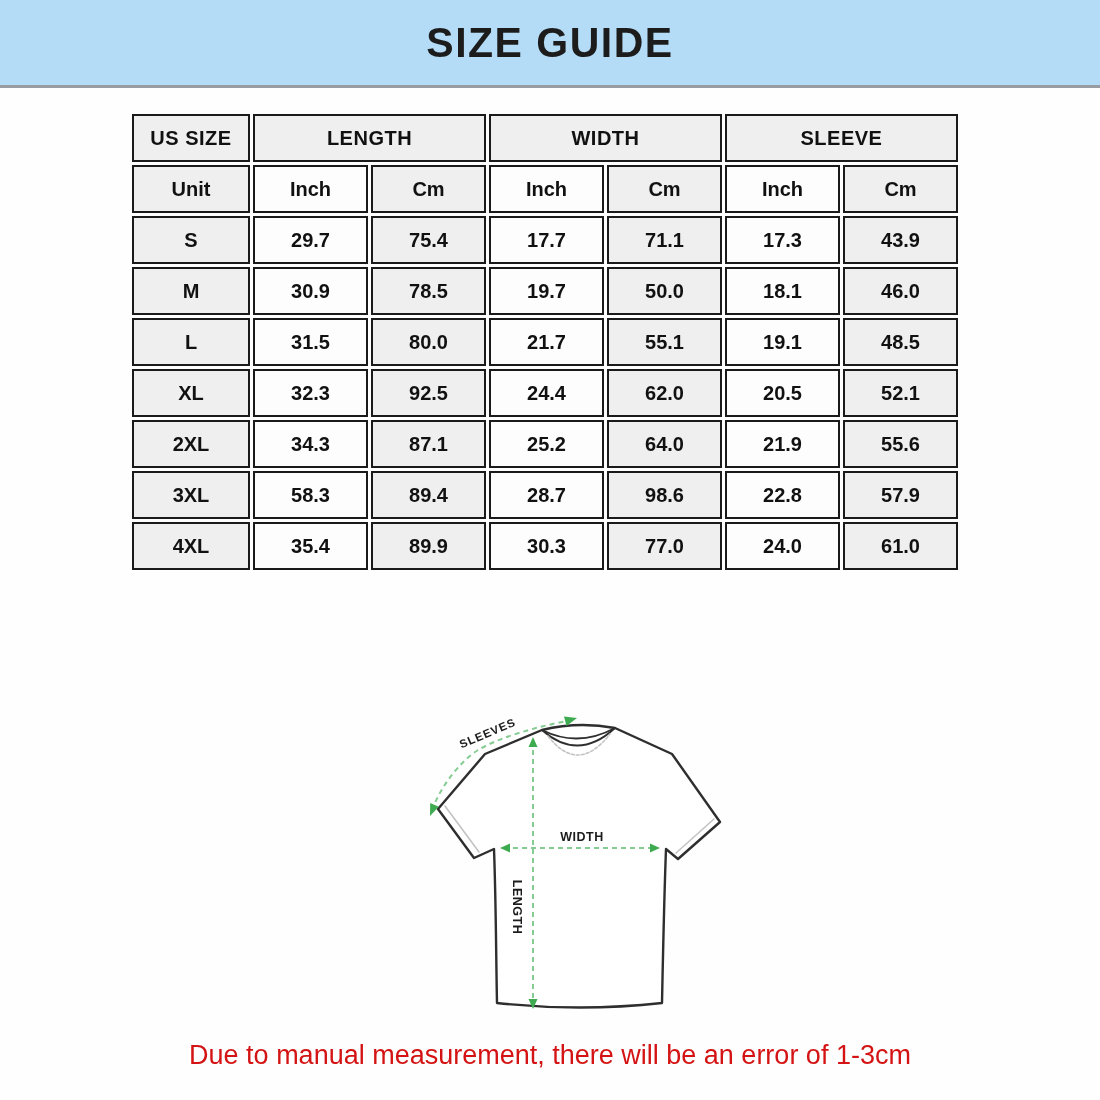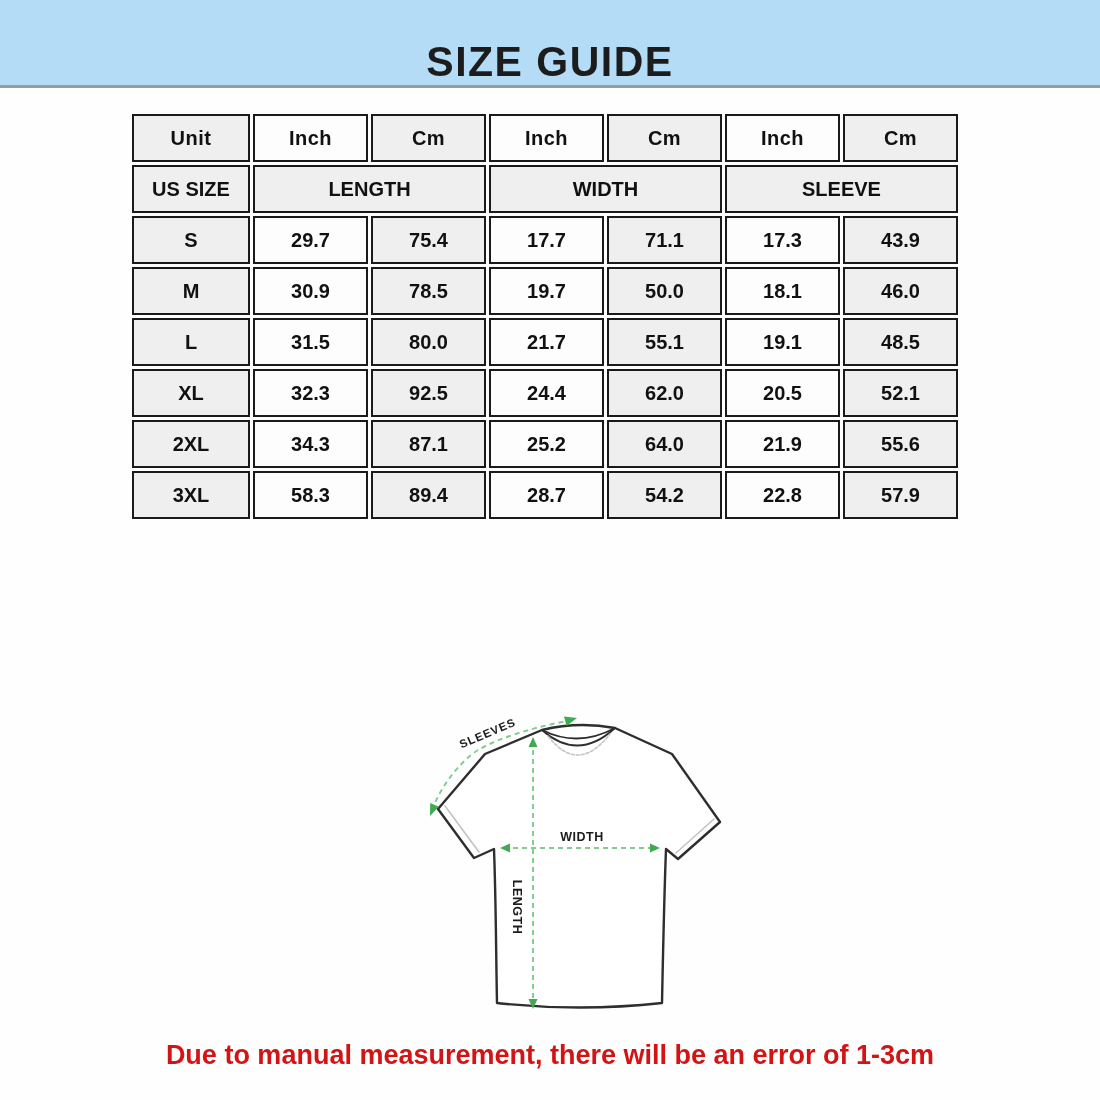--- a/index.html
+++ b/index.html
@@ -13,21 +13,21 @@
   }
   html,body{margin:0;padding:0;}
   body{background:#ffffff;font-family:"Liberation Sans",sans-serif;}
   .page{position:relative;width:1100px;height:1100px;background:#fefefe;overflow:hidden;}
 
   
   .banner{
     position:absolute;top:0;left:0;width:1100px;height:85px;
     background:var(--banner-bg);
     border-bottom:3px solid #989da1;
-    display:flex;align-items:flex-end;justify-content:center;
+    display:flex;align-items:center;justify-content:center;
   }
   .banner h1{
     margin:0;font-size:41px;font-weight:800;color:#1c1c1c;
     letter-spacing:1.5px;transform:scaleY(1.04);
   }
 
   
   .table-wrap{position:absolute;top:111px;left:129px;}
   table.size{
     border-collapse:separate;border-spacing:3px;table-layout:fixed;
@@ -49,21 +49,21 @@
   .shirt-line{fill:#ffffff;stroke:#2e2e2e;stroke-width:2.4;stroke-linejoin:round;stroke-linecap:round;}
   .shirt-detail{fill:none;stroke:#2e2e2e;stroke-width:1.8;stroke-linecap:round;}
   .shirt-accent{fill:none;stroke:#c3c3c3;stroke-width:1.6;stroke-linecap:round;}
   .measure{fill:none;stroke:var(--dash-green);stroke-width:2;stroke-dasharray:5 4;}
   .arrowhead{fill:var(--green);stroke:none;}
   .measure-label{font-family:"Liberation Sans",sans-serif;font-weight:700;fill:#1c1c1c;}
 
   
   .footnote{
     position:absolute;top:1040px;left:0;width:1100px;
-    text-align:center;font-size:27px;font-weight:700;color:var(--red);
+    text-align:center;font-size:27px;font-weight:400;color:var(--red);
   }
 </style>
 </head>
 <body>
 
 <div class="page">
 
   <div class="banner">
     <h1>SIZE GUIDE</h1>
   </div>
@@ -74,34 +74,34 @@
         <col style="width:118px">
         <col style="width:115px">
           <col style="width:115px">
         <col style="width:115px">
           <col style="width:115px">
         <col style="width:115px">
           <col style="width:115px">
       </colgroup>
       <thead>
           <tr>
+            <th colspan="1" class="gray">US SIZE</th>
+            <th colspan="2" class="gray">LENGTH</th>
+            <th colspan="2" class="gray">WIDTH</th>
+            <th colspan="2" class="gray">SLEEVE</th>
+          </tr>
+          <tr>
             <th class="gray">Unit</th>
             <th class="white">Inch</th>
             <th class="gray">Cm</th>
             <th class="white">Inch</th>
             <th class="gray">Cm</th>
             <th class="white">Inch</th>
             <th class="gray">Cm</th>
           </tr>
-          <tr>
-            <th colspan="1" class="gray">US SIZE</th>
-            <th colspan="2" class="gray">LENGTH</th>
-            <th colspan="2" class="gray">WIDTH</th>
-            <th colspan="2" class="gray">SLEEVE</th>
-          </tr>
         </thead>
       <tbody>
           <tr>
             <th class="gray">S</th>
             <td class="white">29.7</td>
             <td class="gray">75.4</td>
             <td class="white">17.7</td>
             <td class="gray">71.1</td>
             <td class="white">17.3</td>
             <td class="gray">43.9</td>
@@ -140,23 +140,32 @@
             <td class="white">25.2</td>
             <td class="gray">64.0</td>
             <td class="white">21.9</td>
             <td class="gray">55.6</td>
           </tr>
           <tr>
             <th class="gray">3XL</th>
             <td class="white">58.3</td>
             <td class="gray">89.4</td>
             <td class="white">28.7</td>
-            <td class="gray">54.2</td>
+            <td class="gray">98.6</td>
             <td class="white">22.8</td>
             <td class="gray">57.9</td>
+          </tr>
+          <tr>
+            <th class="gray">4XL</th>
+            <td class="white">35.4</td>
+            <td class="gray">89.9</td>
+            <td class="white">30.3</td>
+            <td class="gray">77.0</td>
+            <td class="white">24.0</td>
+            <td class="gray">61.0</td>
           </tr>
         </tbody>
     </table>
   </div>
 
   <div class="diagram">
     <svg width="520" height="340" viewBox="0 0 520 340" xmlns="http://www.w3.org/2000/svg">
 
       <path class="shirt-line" d="M152,38 L95,62 L48,117 L84,166 L104,157
            C106,210 106,262 107,311

